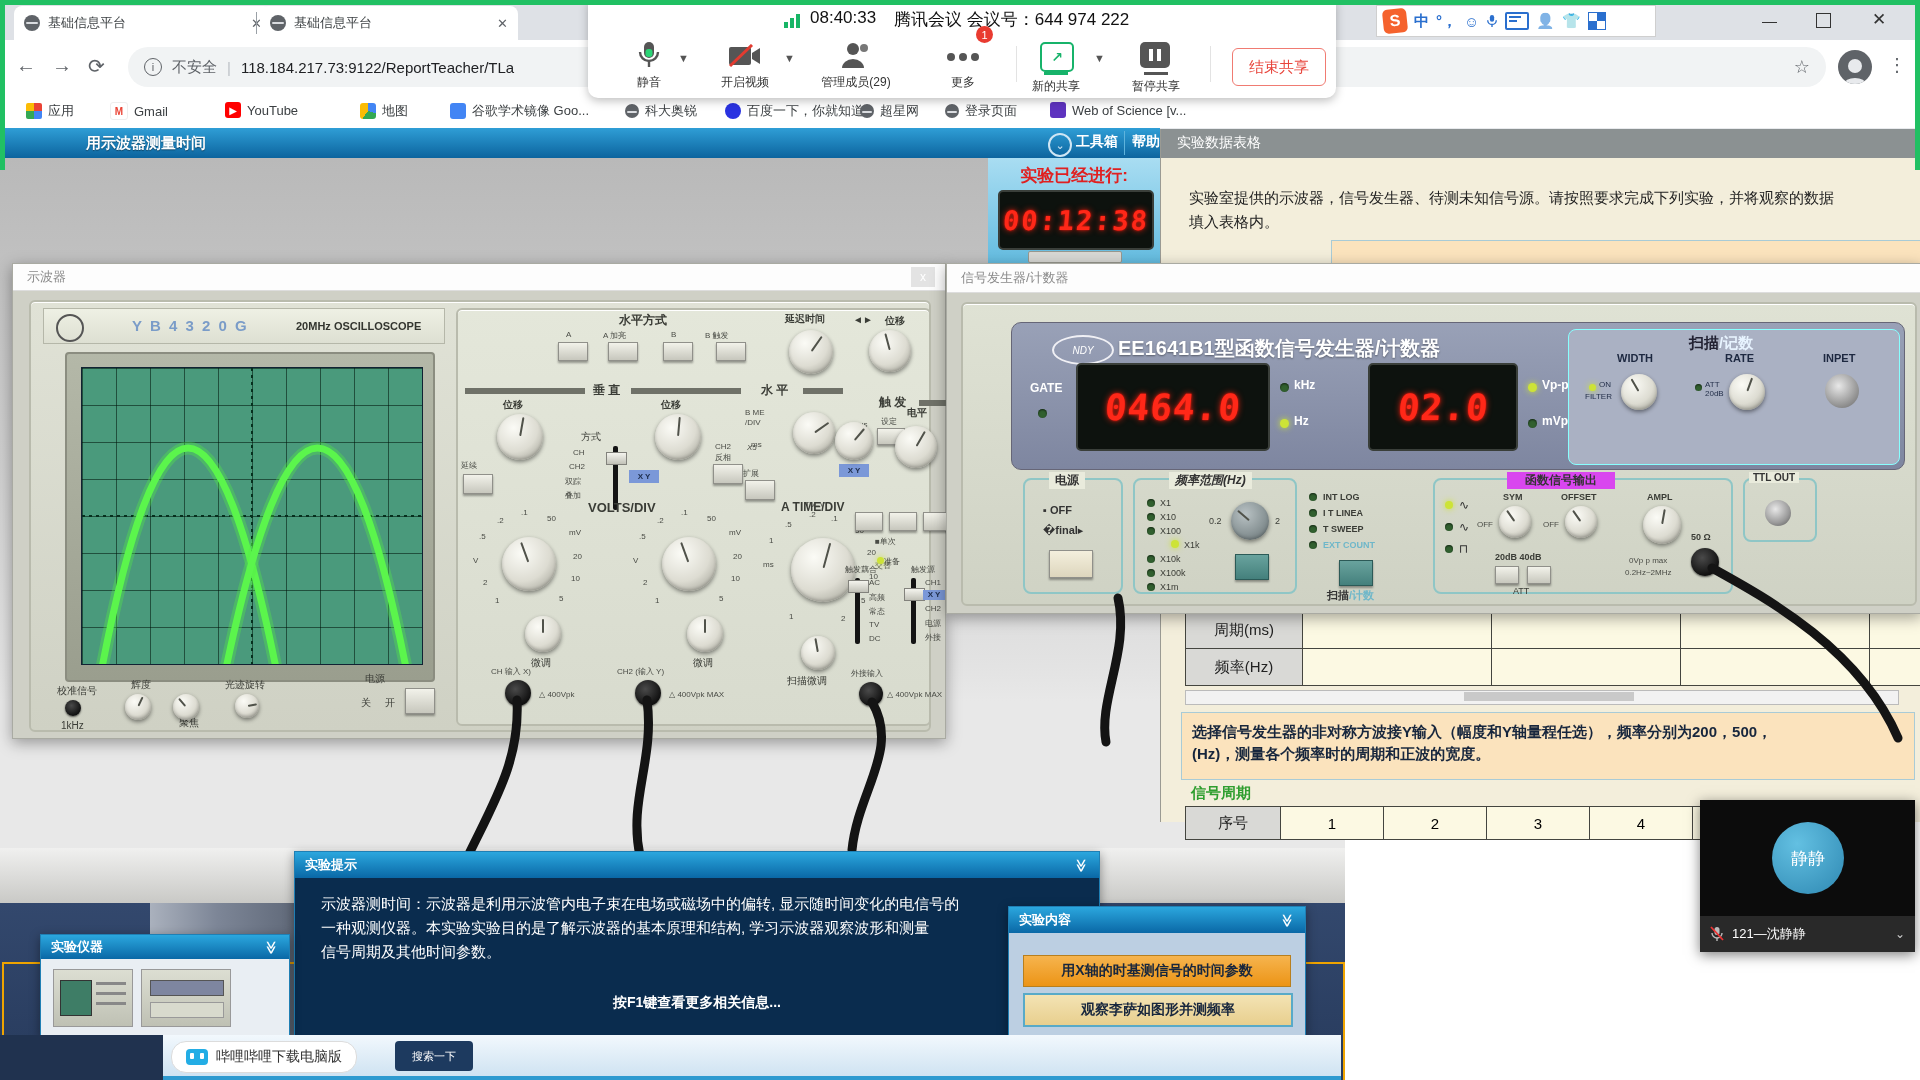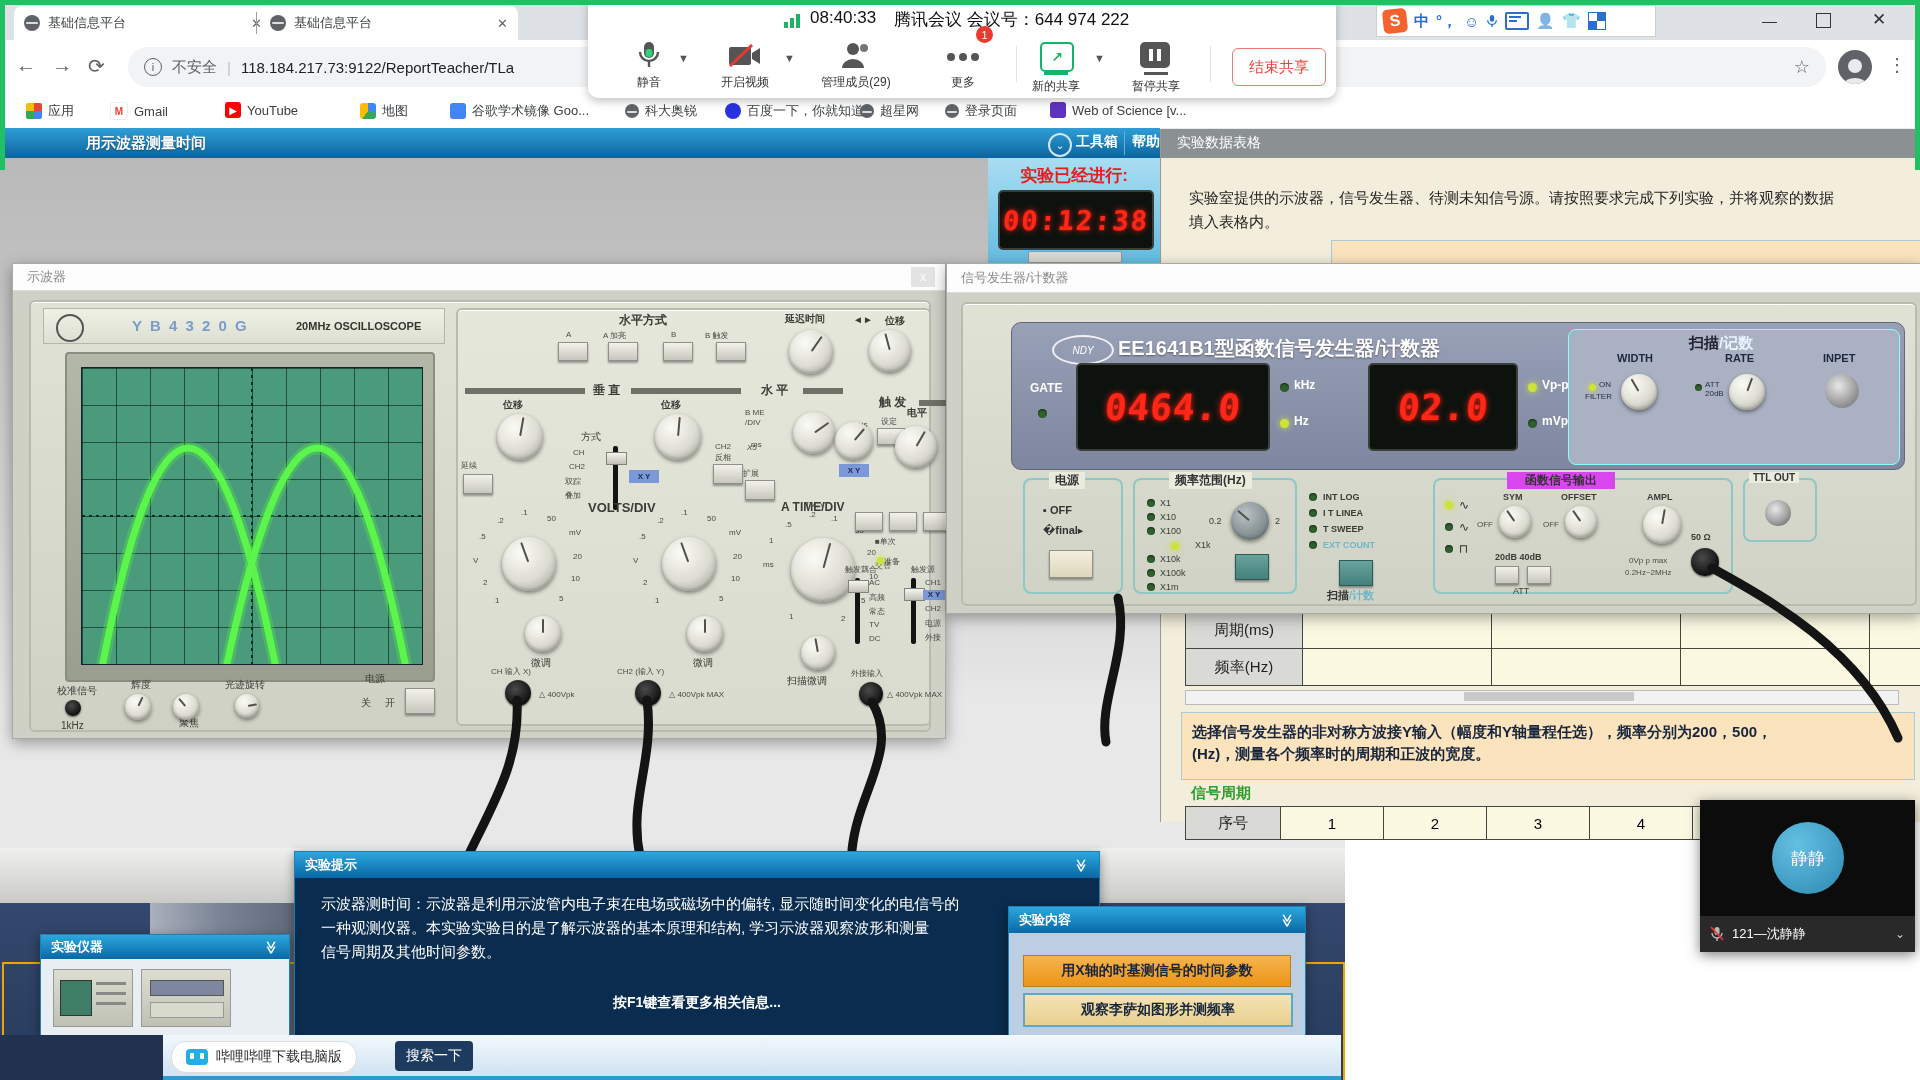--- a/index.html
+++ b/index.html
@@ -405,35 +405,35 @@
         <div class="abs" style="left:256px;top:44px;width:34px;height:34px;border-radius:50%;background:radial-gradient(circle at 40% 35%,#e8e8e8,#9a9a9a 60%,#666);"></div>
       </div>
     </div>
 
     <div class="abs" style="left:76px;top:214px;width:96px;height:112px;border:2px solid #8fc6c6;border-radius:8px;"></div>
     <div class="abs" style="left:102px;top:208px;background:#e9ebdc;padding:0 6px;font-size:12px;font-weight:bold;color:#333;">电源</div>
     <div class="abs" style="left:96px;top:240px;font-size:11px;font-weight:bold;color:#333;">▪ <span>OFF</span></div>
     <div class="abs" style="left:96px;top:260px;font-size:11px;font-weight:bold;color:#333;">�final▸</div>
     <div class="abs pbtn" style="left:102px;top:286px;width:42px;height:26px;background:linear-gradient(#f4efdd,#ddd6bd);"></div>
     <div class="abs" style="left:186px;top:214px;width:160px;height:112px;border:2px solid #8fc6c6;border-radius:8px;"></div>
-    <div class="abs" style="left:222px;top:208px;background:#e9ebdc;padding:0 6px;font-size:12px;font-weight:bold;color:#333;">频率范围(Hz)</div>
+    <div class="abs" style="left:222px;top:208px;background:#e9ebdc;padding:0 6px;font-size:12px;font-weight:bold;color:#333;font-style:italic;">频率范围(Hz)</div>
     <div class="abs" style="left:200px;top:234px;display:flex;flex-direction:column;gap:4px;">
       <div style="display:flex;align-items:center;gap:5px;">
           <span class="led" style="width:8px;height:8px;"></span>
           <span class="slab9">X1</span>
         </div>
       <div style="display:flex;align-items:center;gap:5px;">
           <span class="led" style="width:8px;height:8px;"></span>
           <span class="slab9">X10</span>
         </div>
       <div style="display:flex;align-items:center;gap:5px;">
           <span class="led" style="width:8px;height:8px;"></span>
           <span class="slab9">X100</span>
         </div>
-      <div style="display:flex;align-items:flex-end;gap:16px;padding-left:24px;">
+      <div style="display:flex;align-items:flex-start;gap:5px;padding-left:24px;">
           <span class="led on" style="width:8px;height:8px;"></span>
           <span class="slab9">X1k</span>
         </div>
       <div style="display:flex;align-items:center;gap:5px;">
           <span class="led" style="width:8px;height:8px;"></span>
           <span class="slab9">X10k</span>
         </div>
       <div style="display:flex;align-items:center;gap:5px;">
           <span class="led" style="width:8px;height:8px;"></span>
           <span class="slab9">X100k</span>
@@ -552,21 +552,21 @@
 
   <div class="abs" style="left:0;top:1035px;width:163px;height:45px;background:#20324f;z-index:6;"></div>
   <div class="abs" style="left:163px;top:1035px;width:1178px;height:45px;background:linear-gradient(#f2f8fd,#cfe3f2);border-bottom:4px solid #2e9ad0;box-sizing:border-box;z-index:6;padding-left:24px;">
     <div class="abs" style="left:8px;top:6px;height:30px;background:#fff;border:1px solid #dcdcdc;border-radius:15px;display:flex;align-items:center;padding:0 14px;gap:8px;">
       <span style="width:22px;height:16px;background:#23ade5;border-radius:4px;position:relative;display:inline-block;">
         <span style="position:absolute;left:4px;top:4px;width:4px;height:6px;background:#fff;border-radius:1px;"></span>
         <span style="position:absolute;right:4px;top:4px;width:4px;height:6px;background:#fff;border-radius:1px;"></span>
       </span>
       <span style="font-size:14px;color:#333;">哔哩哔哩下载电脑版</span>
     </div>
-    <div class="abs" style="left:232px;top:6px;width:78px;height:30px;background:#1d3a5f;border-radius:4px;color:#fff;font-size:14px;display:flex;align-items:center;justify-content:center;">搜索一下</div>
+    <div class="abs" style="left:232px;top:6px;width:78px;height:30px;background:#1d3a5f;border-radius:4px;color:#fff;font-size:11px;display:flex;align-items:center;justify-content:center;">搜索一下</div>
   </div>
 
   <div class="abs vwin" style="z-index:7;">
     <div class="abs" style="left:72px;top:22px;width:72px;height:72px;border-radius:50%;background:radial-gradient(circle at 35% 30%,#63c0e2,#2e88b2);display:flex;align-items:center;justify-content:center;color:#fff;font-size:17px;">静静</div>
     <div class="abs" style="left:0;top:116px;width:215px;height:36px;background:rgba(45,45,45,.88);display:flex;align-items:center;padding:0 10px;box-sizing:border-box;gap:8px;">
       <svg width="14" height="16" viewBox="0 0 14 16">
         <rect x="4.5" y="1" width="5" height="8" rx="2.5" fill="#bbb"></rect>
         <path d="M2 7 a5 5 0 0 0 10 0" fill="none" stroke="#bbb" stroke-width="1.4"></path>
         <line x1="7" y1="12" x2="7" y2="15" stroke="#bbb" stroke-width="1.4"></line>
         <line x1="1" y1="1" x2="13" y2="14" stroke="#e33" stroke-width="1.8"></line>

